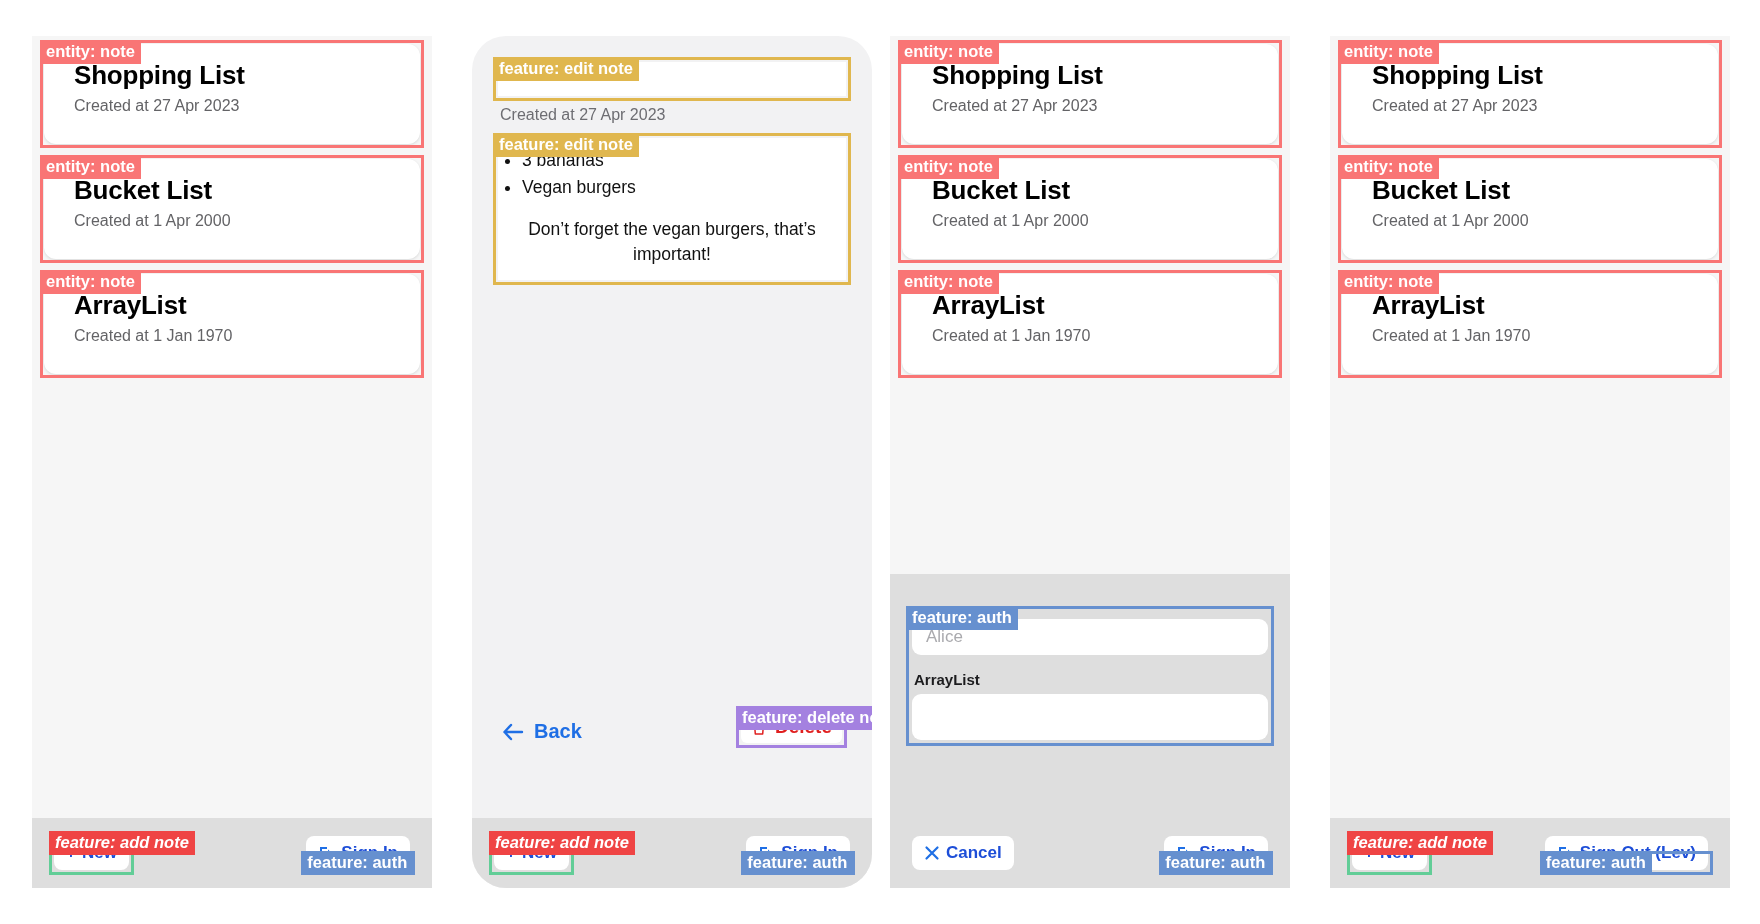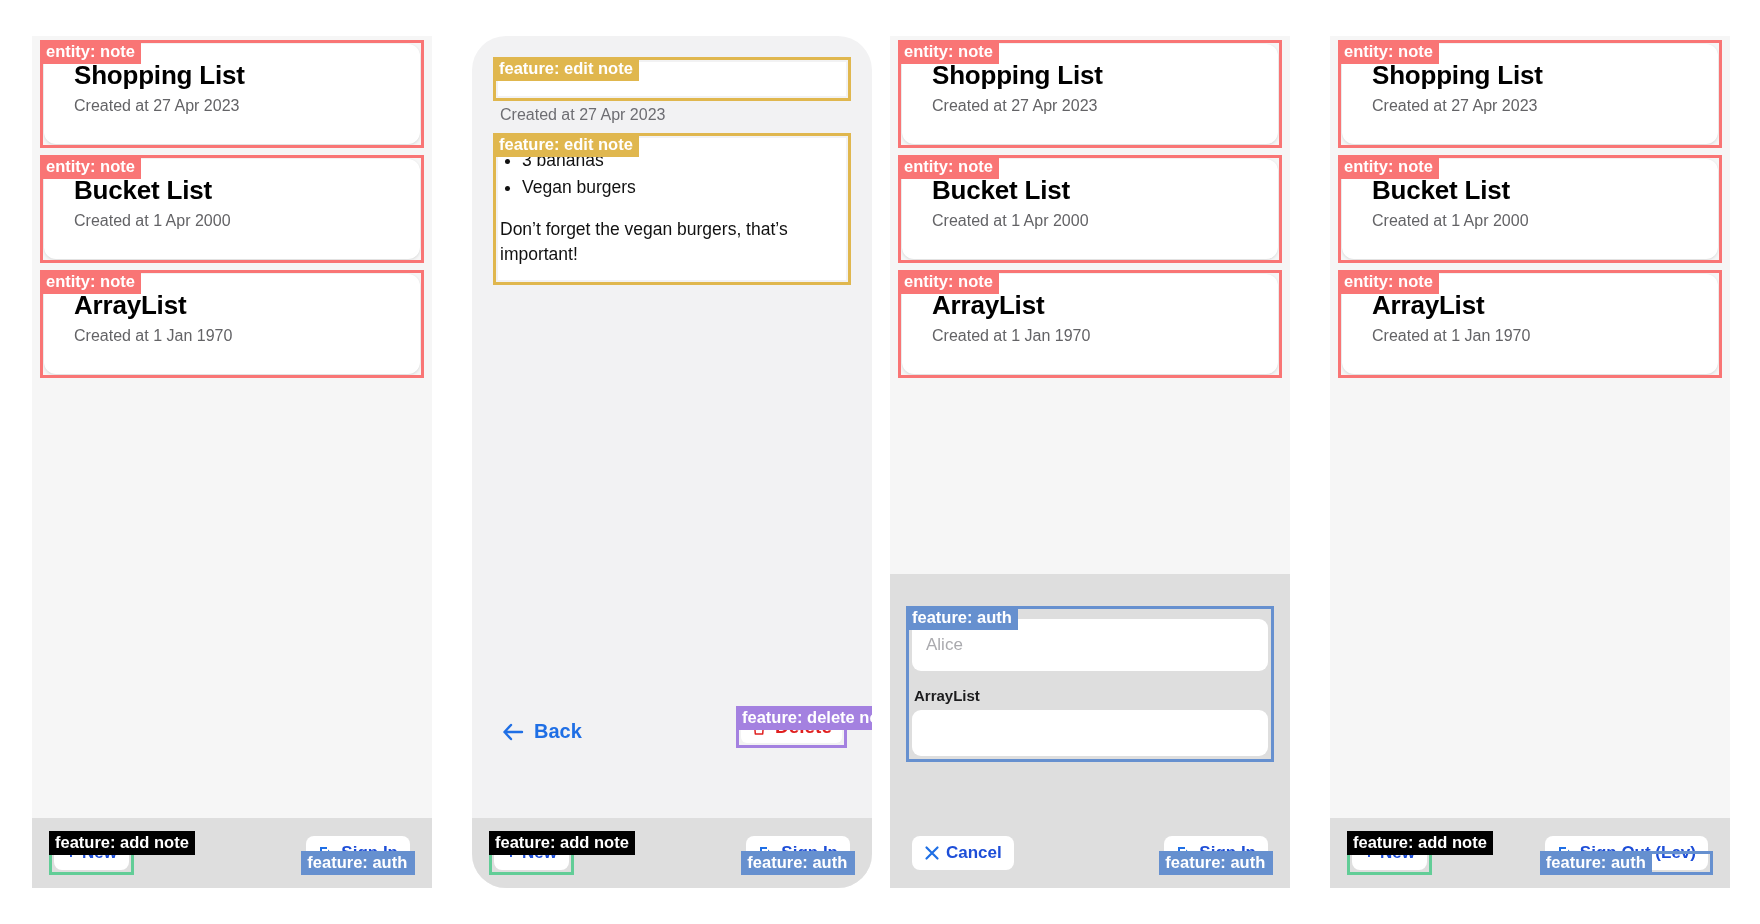--- a/index.html
+++ b/index.html
@@ -83,21 +83,21 @@
     left: -3px;
   }
 
   .c-entity  { border-color: #f97575; }
   .t-entity  { background: #f97575; }
   .c-edit    { border-color: #e0b74e; }
   .t-edit    { background: #e0b74e; }
   .c-del     { border-color: #a481e0; }
   .t-del     { background: #a481e0; }
   .c-add     { border-color: #62cd97; }
-  .t-add     { background: #000000; }
+  .t-add     { background: #ef4444; font-style: italic; }
   .c-auth    { border-color: #6690cf; margin-top: 20px; }
   .t-auth    { background: #6690cf; }
 
   
   .toolbar {
     flex: 0 0 auto;
     height: 70px;
     background: #dedede;
     position: relative;
     display: flex;
@@ -134,21 +134,21 @@
   .created-line { font-size: 16px; color: #6d6d72; margin: 10px 0 14px 2px; }
   .body-box {
     background: #ffffff;
     padding: 10px 2px 12px 2px;
     font-size: 17.5px;
     color: #111;
     line-height: 1.45;
   }
   .body-box ul { margin: 0 0 0 22px; }
   .body-box li { margin-bottom: 2px; }
-  .body-box p { margin-top: 16px; }
+  .body-box p { margin-top: 16px; text-align: center; }
 
   .editor-footer {
     margin-top: auto;
     display: flex;
     align-items: flex-end;
     justify-content: space-between;
     padding: 0 4px 28px 4px;
     position: relative;
   }
   .back-btn { color: #1f6fe5; font-size: 20px; font-weight: bold; display: flex; align-items: center; gap: 10px; }
@@ -164,21 +164,21 @@
     left: 0; right: 0; bottom: 0;
     height: 244px;
     background: #dedede;
     padding: 18px 22px 0 22px;
   }
   .auth-inner { position: relative; }
   .field-label { font-size: 15px; font-weight: bold; color: #1c1c1e; padding: 4px 2px 6px 2px; }
   .field-input {
     background: #ffffff;
     border-radius: 9px;
-    height: 52px;
+    height: 36px;
     display: flex;
     align-items: center;
     padding: 0 14px;
     font-size: 17px;
     color: #aaaaae;
   }
   svg { display: block; }
 </style>
 </head>
 <body>

